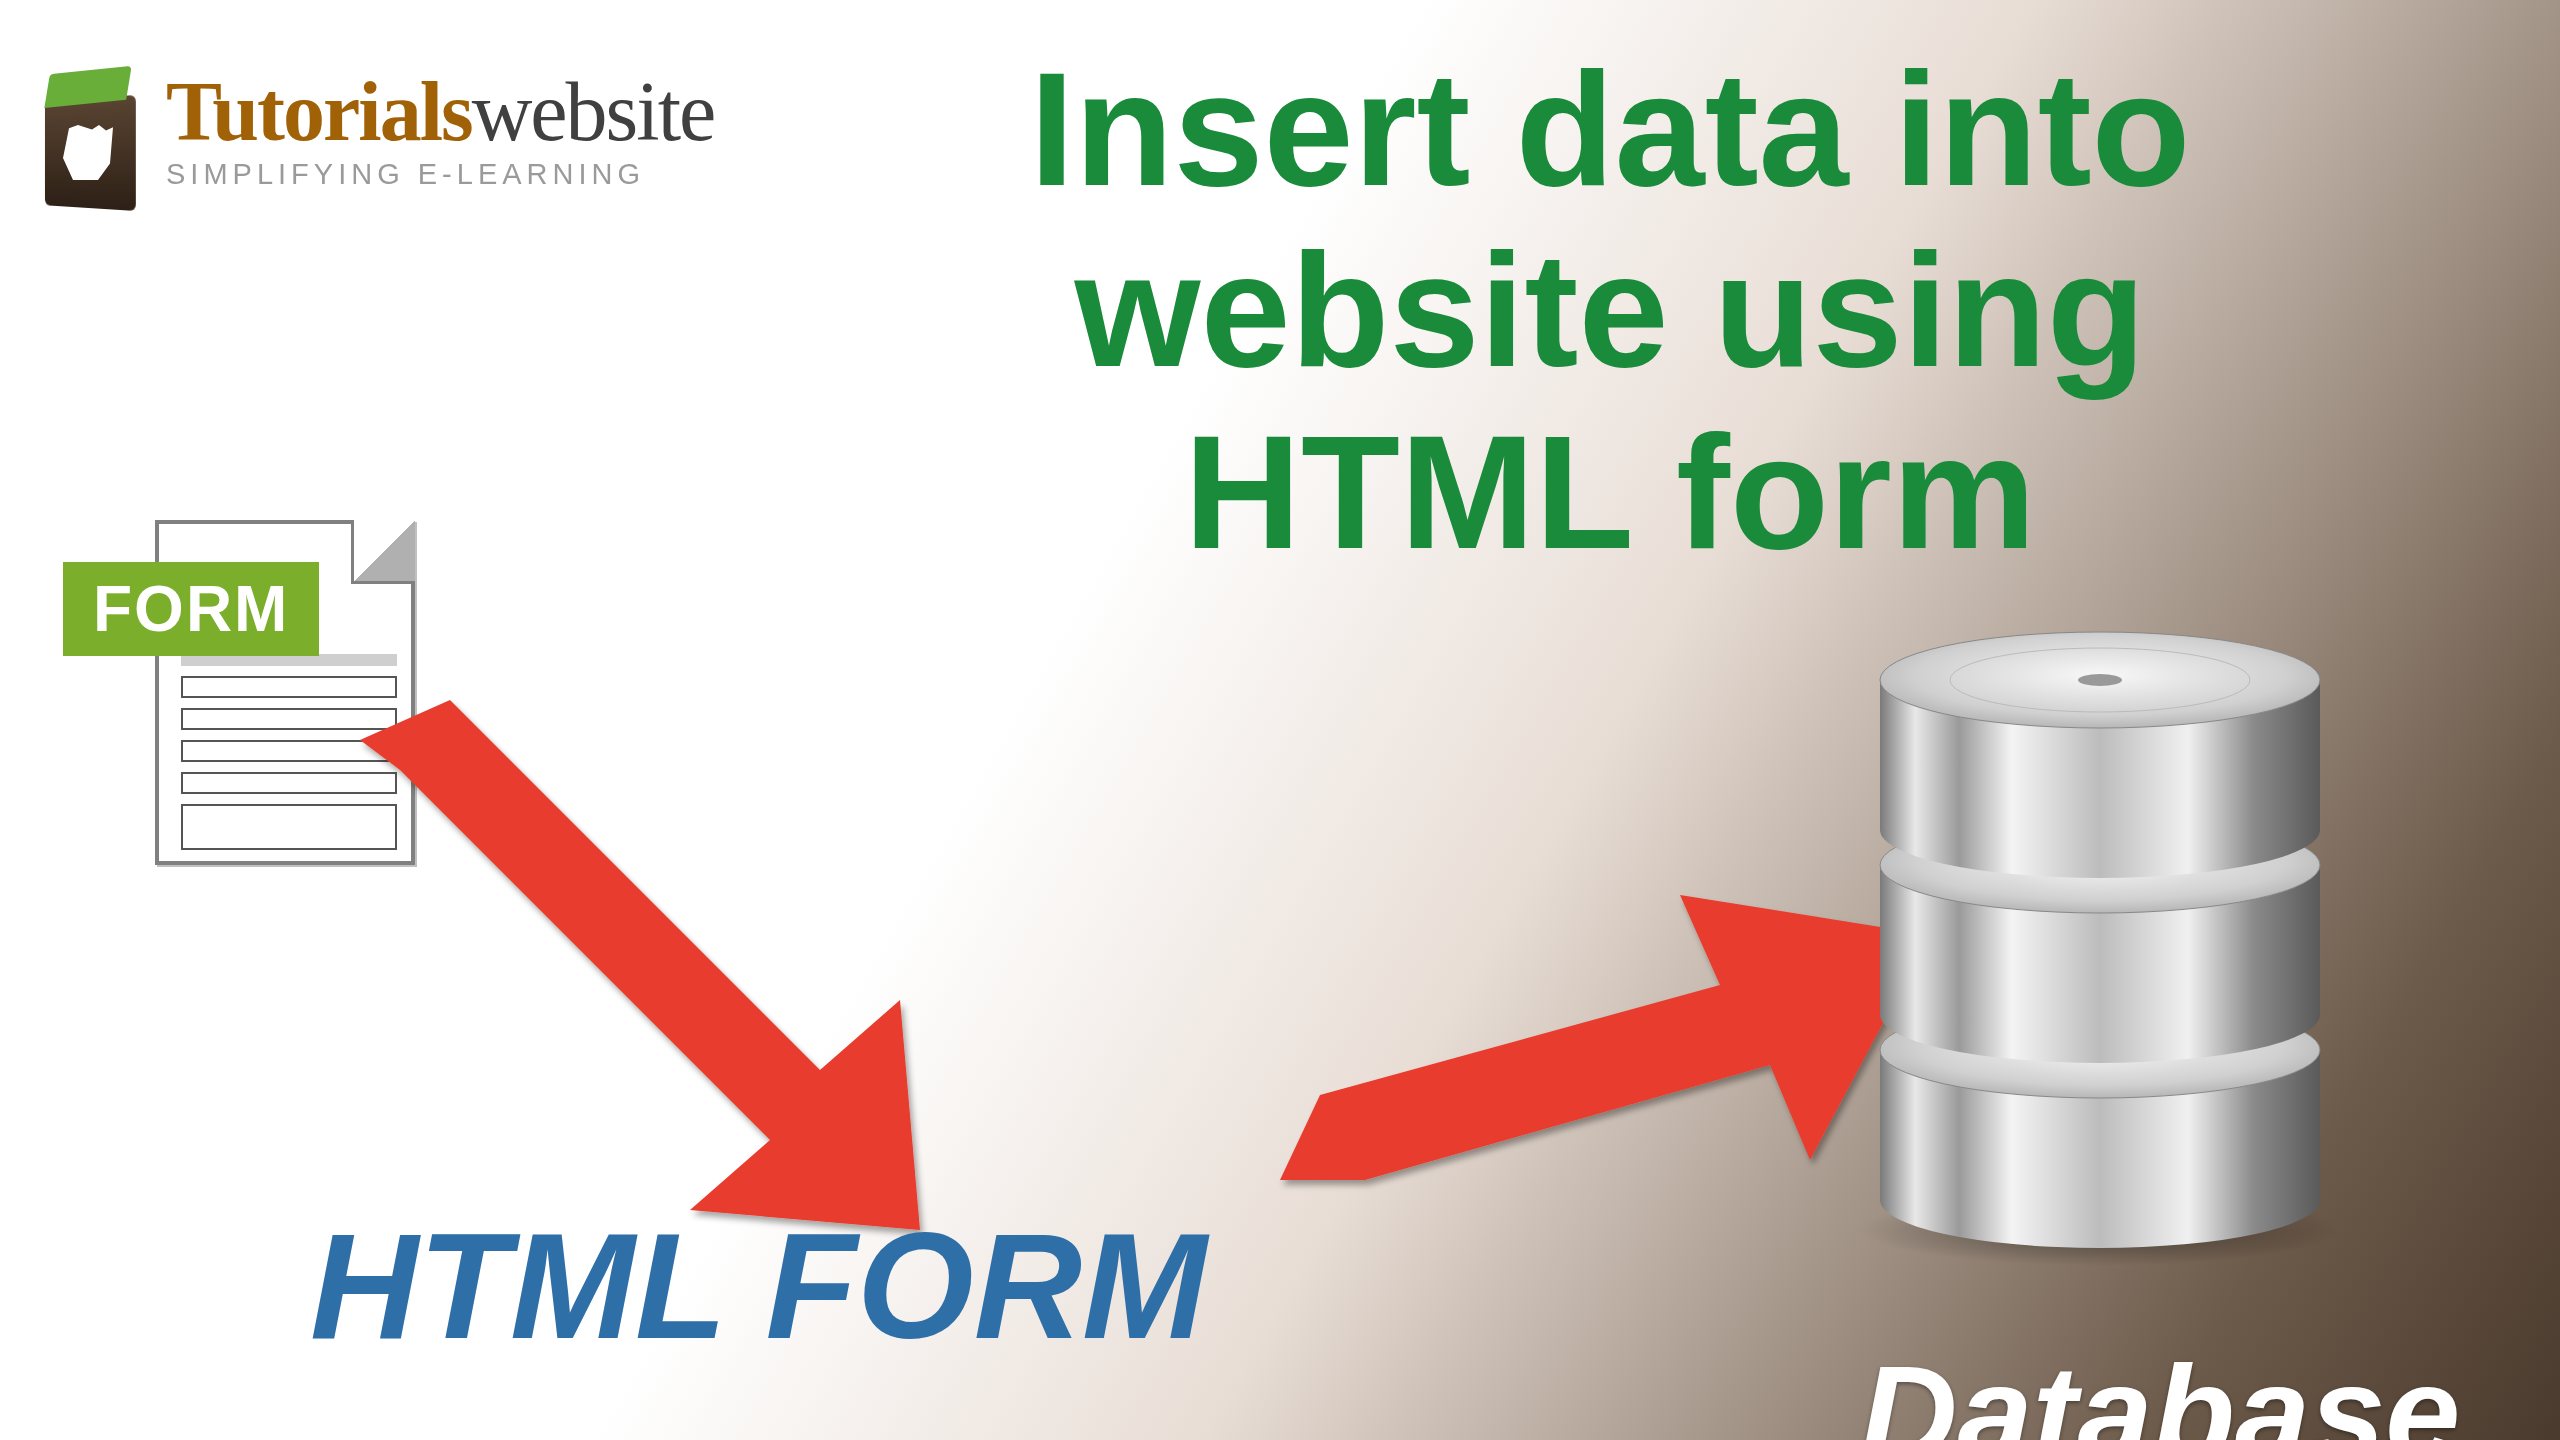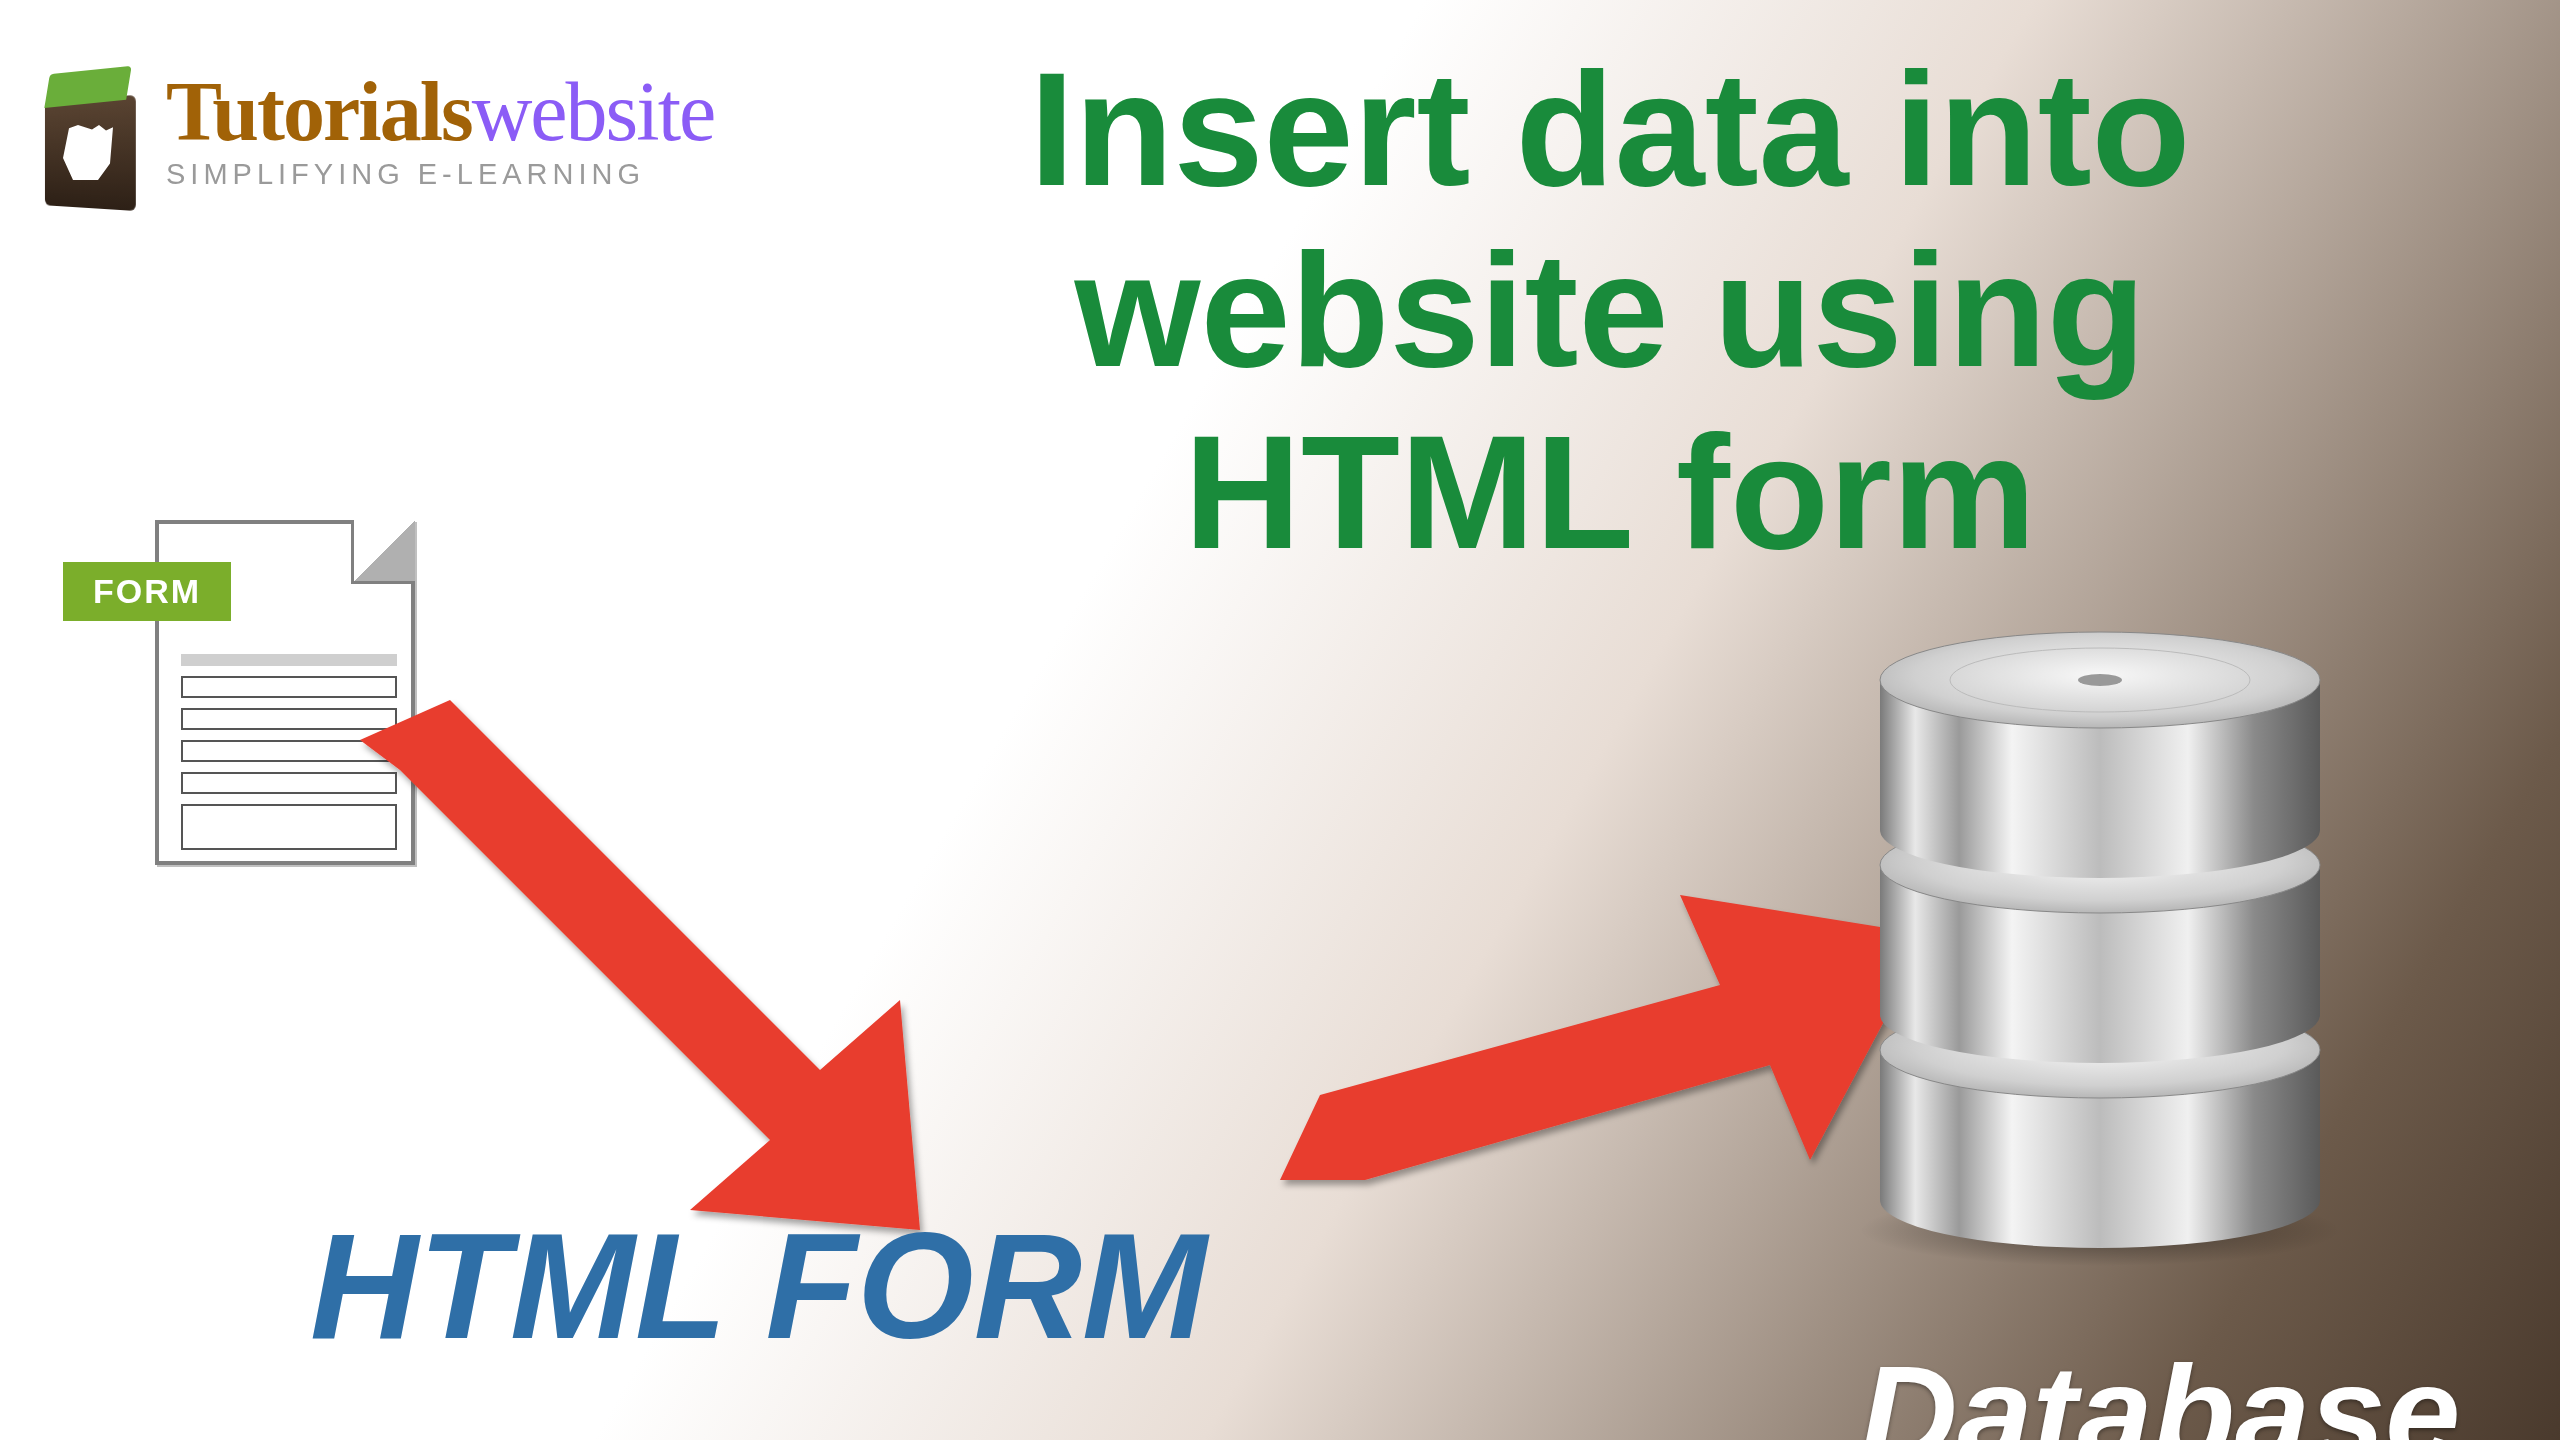--- a/index.html
+++ b/index.html
@@ -53,21 +53,21 @@
     display: flex;
     flex-direction: column;
   }
   .logo-text .brand {
     font-size: 84px;
     font-weight: 400;
     font-family: Georgia, 'Times New Roman', serif;
     letter-spacing: -2px;
     line-height: 1;
   }
-  .logo-text .brand .accent { color: #8b5cf6; }
+  .logo-text .brand .accent { color: #404040; }
   .logo-text .brand .dark { color: #a16207; font-weight: bold; }
   .logo-text .tagline {
     font-size: 29px;
     letter-spacing: 5px;
     color: #9a9a9a;
     text-transform: uppercase;
     margin-top: 4px;
   }
 
   
@@ -109,21 +109,21 @@
     border-left: 3px solid #808080;
     border-bottom: 3px solid #808080;
   }
   .form-doc .badge {
     position: absolute;
     top: 42px;
     left: -92px;
     background: #7BAE2B;
     color: #ffffff;
     font-weight: bold;
-    font-size: 34px;
+    font-size: 64px;
     padding: 10px 30px 10px 30px;
     letter-spacing: 2px;
   }
   .form-doc .lines {
     position: absolute;
     top: 130px;
     left: 22px;
     width: 216px;
     display: flex;
     flex-direction: column;

